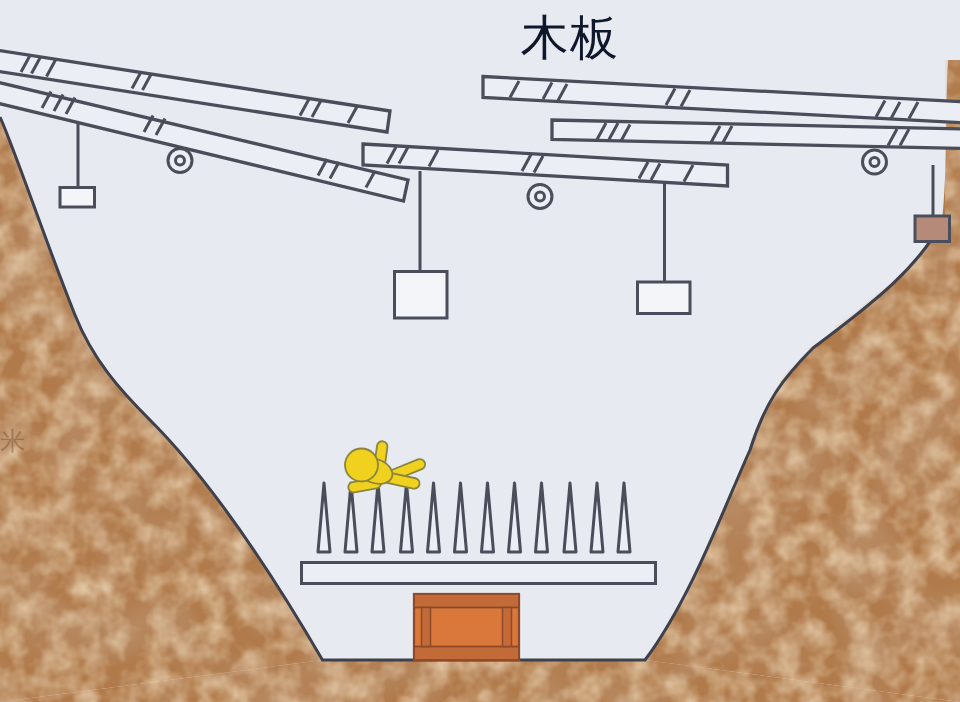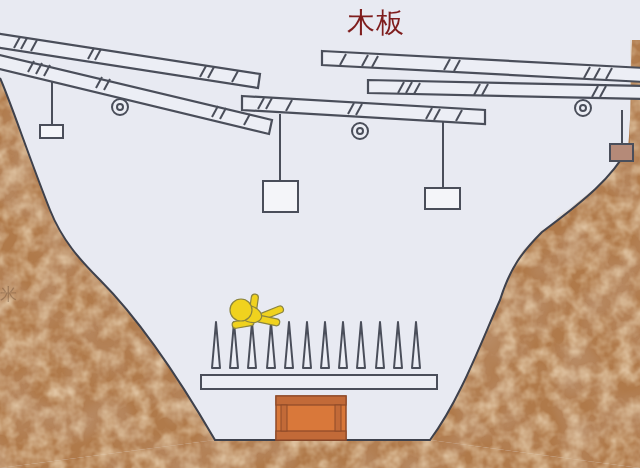--- a/index.html
+++ b/index.html
@@ -1,21 +1,21 @@
 <!DOCTYPE html>
 <html><head>
 <meta charset="utf-8">
 <style>
   html, body { margin: 0; padding: 0; }
   body { width: 640px; height: 468px; overflow: hidden; background: #e8eaf2; }
   .stage { position: relative; width: 640px; height: 468px; }
   svg.scene { position: absolute; left: 0; top: 0; }
   .title-label {
     position: absolute; left: 347px; top: 4px;
-    font-family: "DejaVu Serif", serif; font-size: 28px; color: #7f1d1d;
+    font-family: "DejaVu Serif", serif; font-size: 32px; color: #0f172a;
     letter-spacing: 1px;
   }
   .side-label {
     position: absolute; left: 0px; top: 283px;
     font-family: "DejaVu Serif", serif; font-size: 17px; color: rgba(90,60,40,0.35);
   }
 </style>
 </head>
 <body>
 

